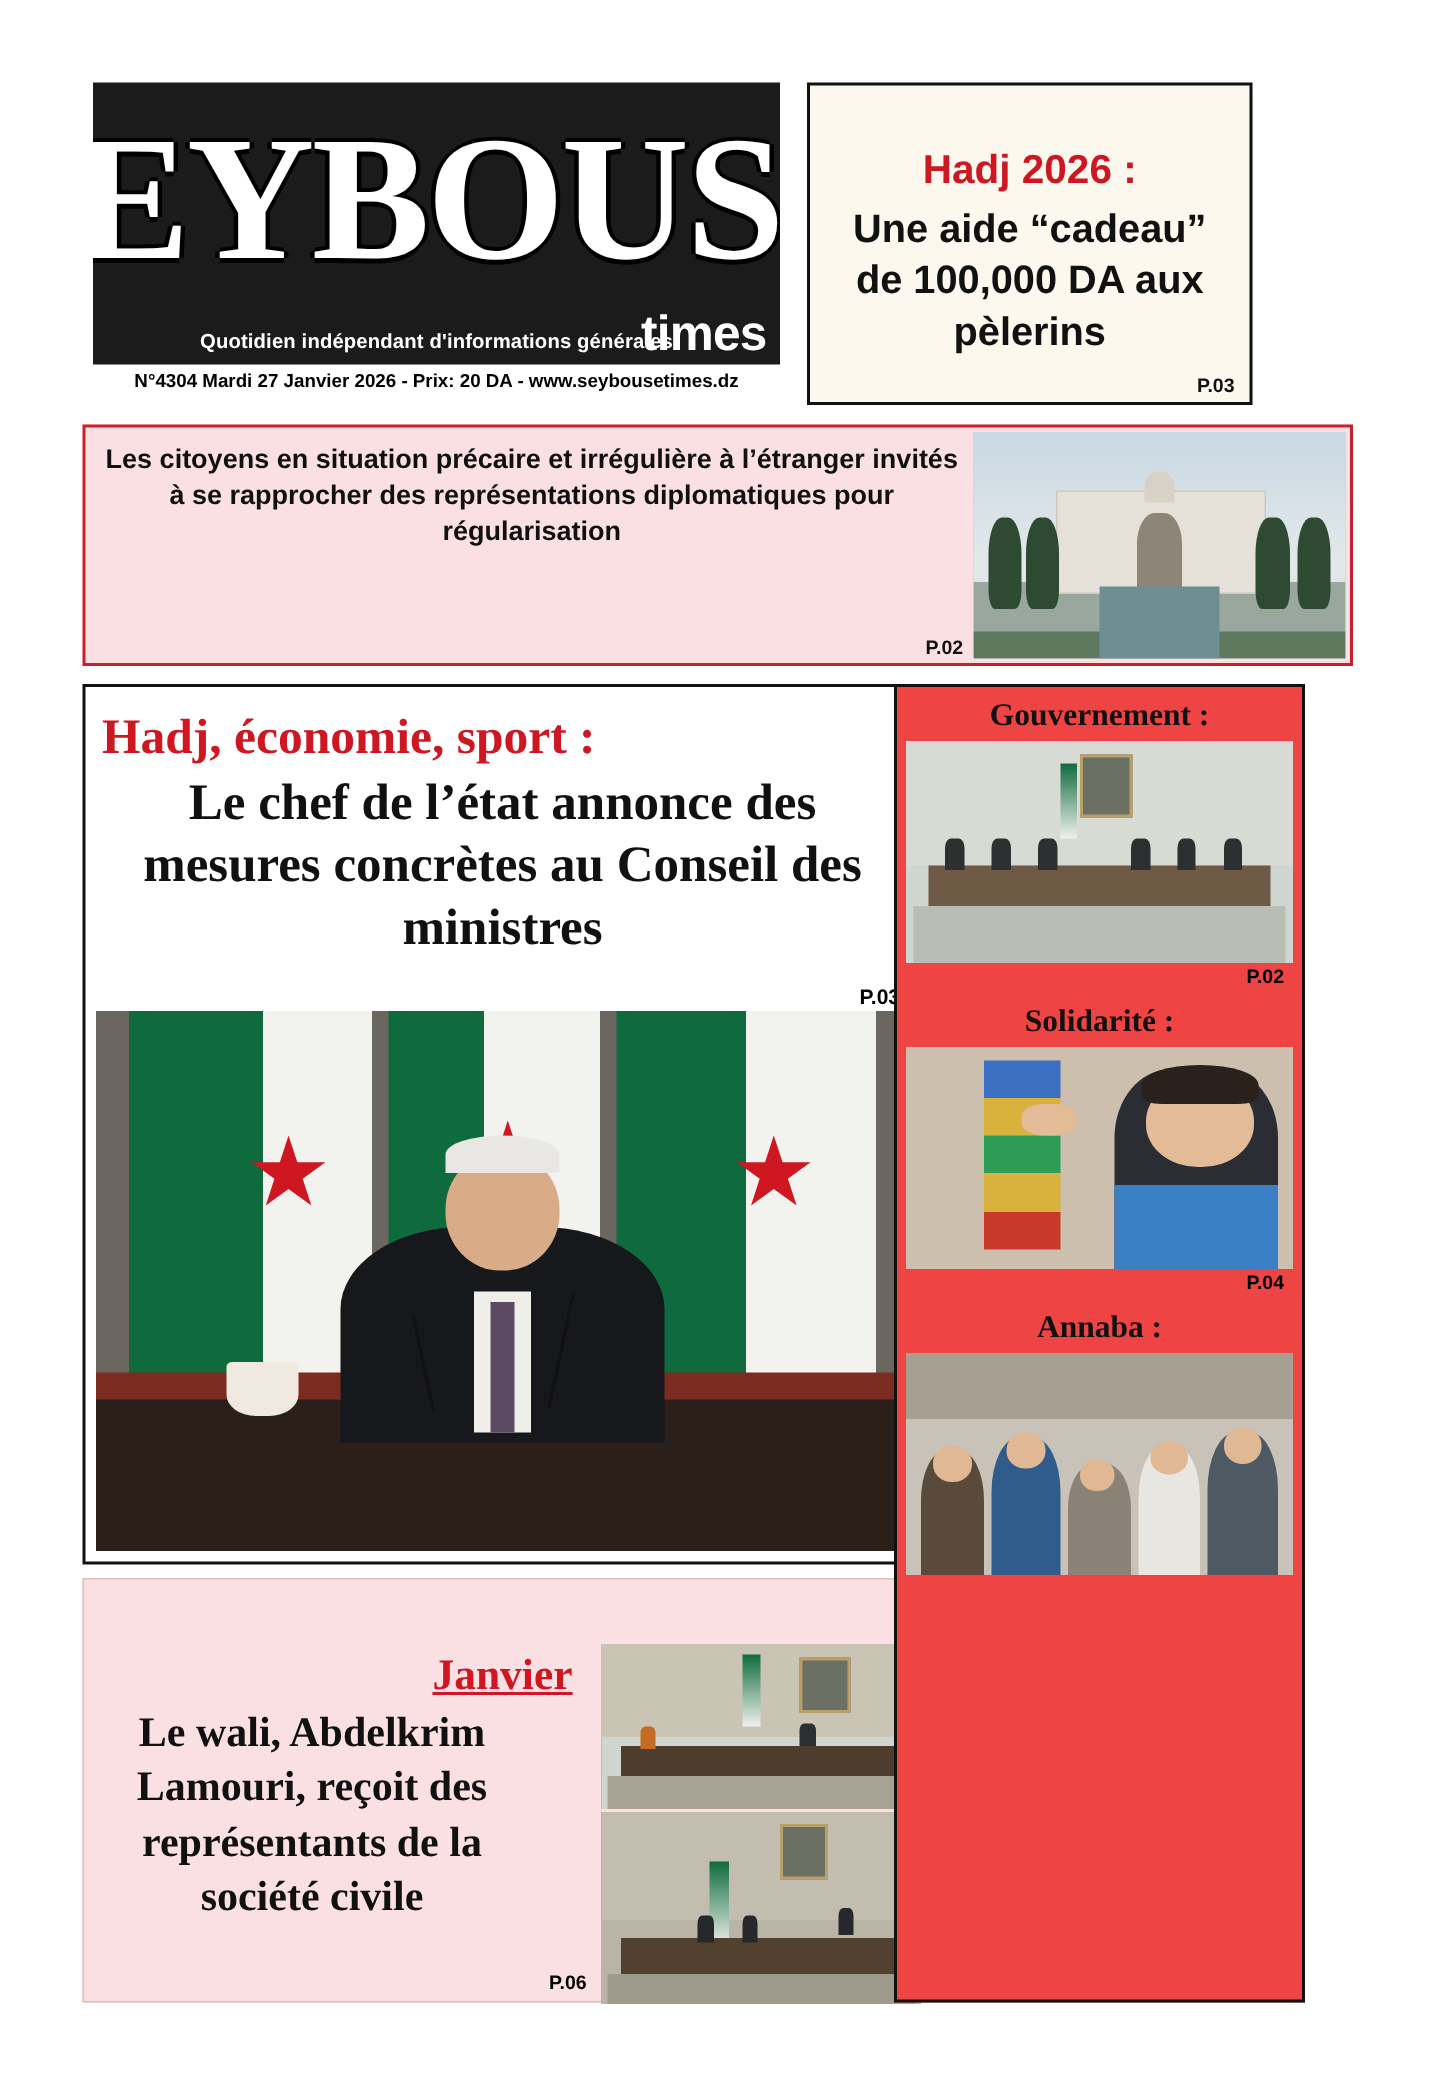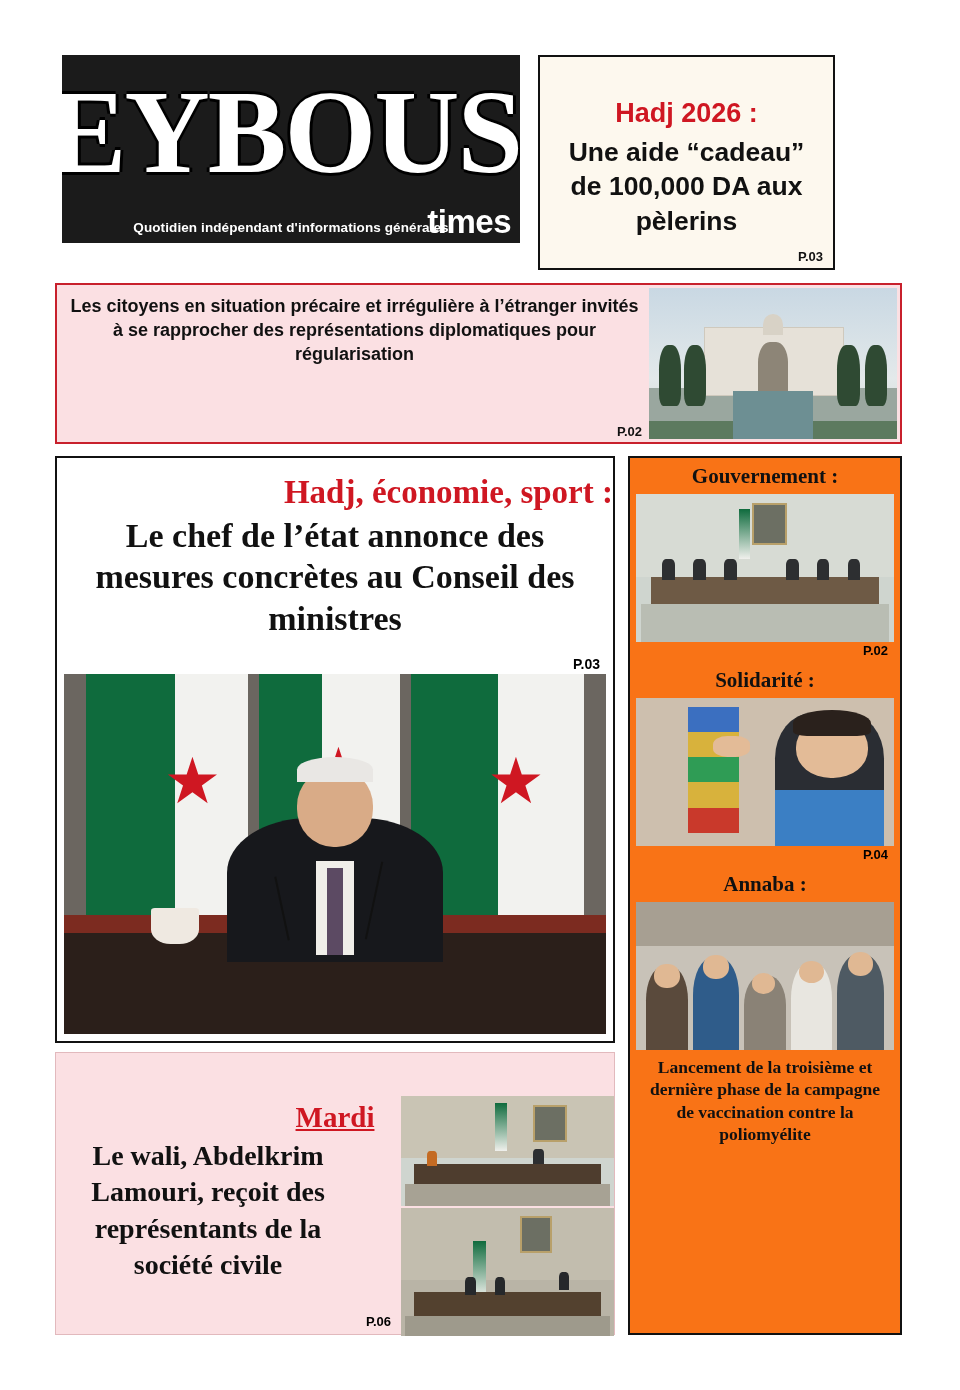--- a/index.html
+++ b/index.html
@@ -174,26 +174,27 @@
     position: absolute;
     left: 55px;
     top: 456px;
     width: 560px;
     height: 587px;
     background: #ffffff;
     border: 2px solid #111;
     box-sizing: border-box;
   }
   .lead-kicker {
-    text-align: right;
+    text-align: left;
     color: #cf1722;
     font-family: "Liberation Serif", serif;
     font-weight: bold;
     font-size: 33px;
     margin-top: 16px;
+    margin-left: 11px;
   }
   .lead-head {
     text-align: center;
     color: #111;
     font-family: "Liberation Serif", serif;
     font-weight: bold;
     font-size: 34px;
     line-height: 1.22;
     margin-top: 4px;
     padding: 0 6px;
@@ -271,25 +272,25 @@
     top: 155px;
     width: 213px;
     height: 128px;
     overflow: hidden;
     background: #7b7f72;
   }
 
   
   .rail {
     position: absolute;
-    left: 628px;
+    left: 596px;
     top: 456px;
     width: 274px;
     height: 879px;
-    background: #f97316;
+    background: #ef4444;
     border: 2px solid #111;
     box-sizing: border-box;
   }
   .rail-section {
     position: relative;
     padding: 0;
   }
   .rail-heading {
     text-align: center;
     font-family: "Liberation Serif", serif;
@@ -379,20 +380,21 @@
 <body>
 
 <div class="page">
 
   <div class="masthead">
     <div class="logo-box">
       <div class="logo-text">SEYBOUSE</div>
       <div class="logo-sub">Quotidien indépendant d'informations générales</div>
       <div class="logo-times">times</div>
     </div>
+    <div class="masthead-line">N°4304 Mardi 27 Janvier 2026 - Prix: 20 DA - www.seybousetimes.dz</div>
   </div>
 
   <div class="hadj-box">
     <div class="hadj-title">Hadj 2026 :</div>
     <div class="hadj-body">Une aide “cadeau” de 100,000 DA aux pèlerins</div>
     <div class="hadj-page">P.03</div>
   </div>
 
   <div class="banner">
     <div class="banner-text">Les citoyens en situation précaire et irrégulière à l’étranger invités à se rapprocher des représentations diplomatiques pour régularisation</div>
@@ -434,21 +436,21 @@
       <div class="lp-tie"></div>
       <div class="lp-head"></div>
       <div class="lp-hair"></div>
       <div class="lp-mic"></div>
       <div class="lp-mic2"></div>
       <div class="lp-cup"></div>
     </div>
   </div>
 
   <div class="annaba">
-    <div class="annaba-title">Mardi</div>
+    <div class="annaba-title">Janvier</div>
     <div class="annaba-text">Le wali, Abdelkrim Lamouri, reçoit des représentants de la société civile</div>
     <div class="annaba-page">P.06</div>
     <div class="annaba-photo-1">
       <div class="gm-bg"></div>
       <div class="gm-wall" style="background:#c9c4b4"></div>
       <div class="gm-portrait" style="left:62%;top:8%;width:14%;height:30%"></div>
       <div class="gm-flag" style="left:44%;top:6%;width:6%;height:44%"></div>
       <div class="gm-table" style="top:62%;background:#4e3d2e"></div>
       <div class="gm-table2" style="top:80%;background:#a7a294"></div>
       <div class="gm-seat" style="left:12%;top:50%;background:#c46b23"></div>
@@ -515,18 +517,17 @@
         <div class="vc-head" style="left:7%;top:42%;width:10%;height:16%"></div>
         <div class="vc-person" style="left:22%;width:18%;height:62%;background:#2f5c8a"></div>
         <div class="vc-head" style="left:26%;top:36%;width:10%;height:16%"></div>
         <div class="vc-person" style="left:42%;width:16%;height:50%;background:#8a8276"></div>
         <div class="vc-head" style="left:45%;top:48%;width:9%;height:14%"></div>
         <div class="vc-person" style="left:60%;width:16%;height:58%;background:#e8e6e0"></div>
         <div class="vc-head" style="left:63%;top:40%;width:10%;height:15%"></div>
         <div class="vc-person" style="left:78%;width:18%;height:64%;background:#4e5a63"></div>
         <div class="vc-head" style="left:82%;top:34%;width:10%;height:16%"></div>
       </div>
-      <div class="rail-caption">Lancement de la troisième et dernière phase de la campagne de vaccination contre la poliomyélite</div>
     </div>
 
   </div>
 
 </div>
 
 </body></html>

